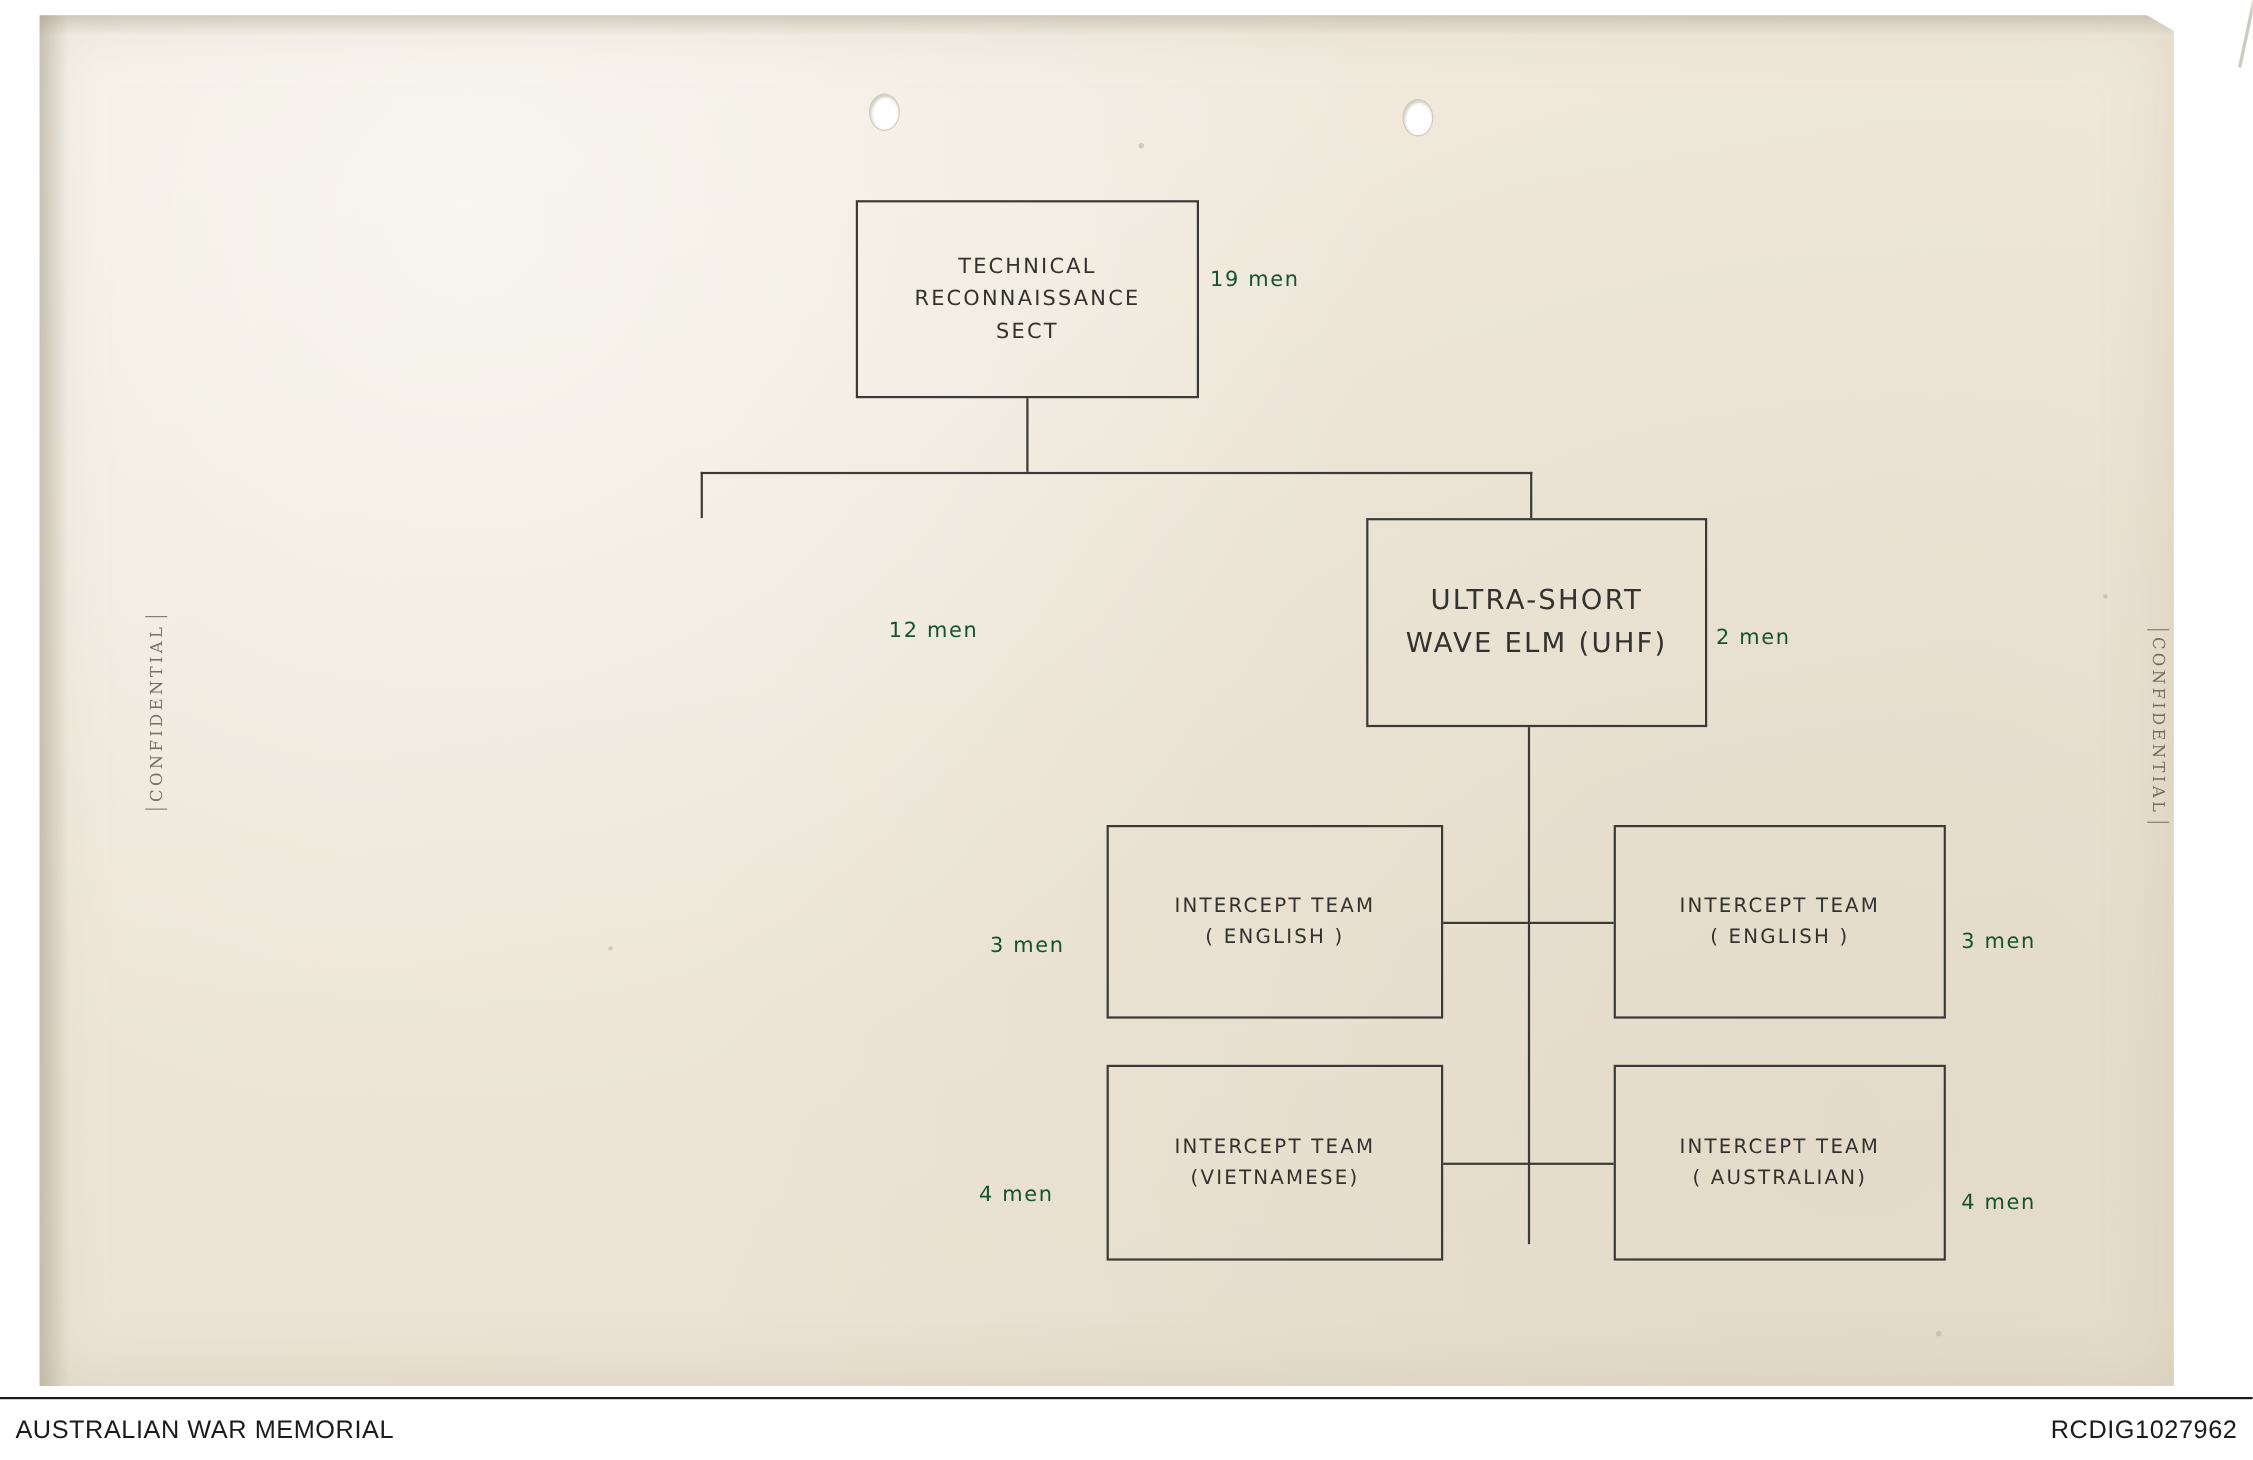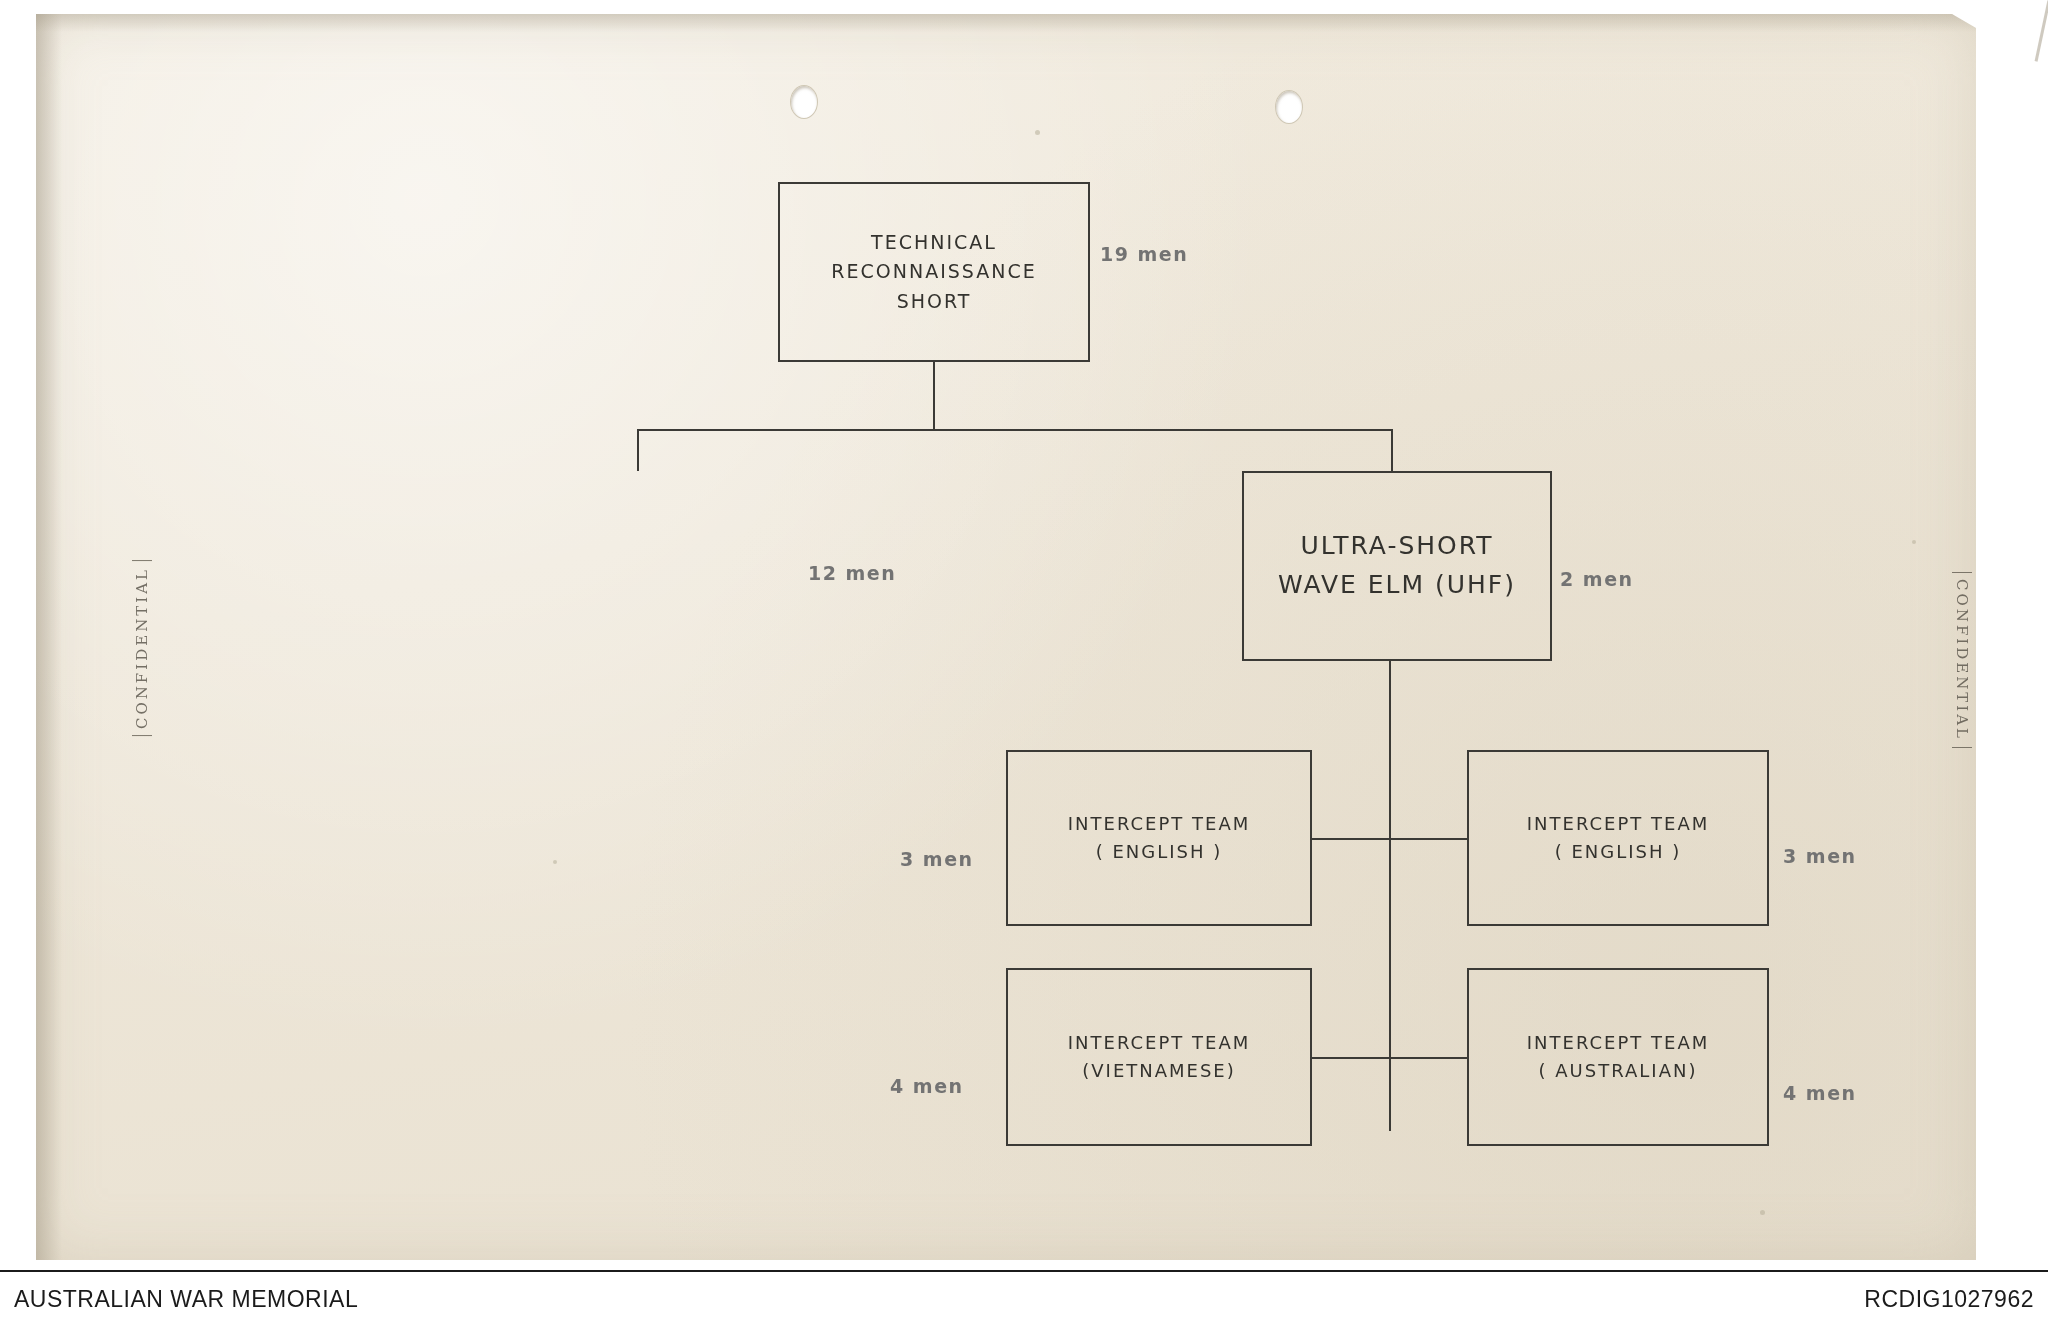--- a/index.html
+++ b/index.html
@@ -182,26 +182,25 @@
     font-size: 18px;
   }
   #node-it-vn-2 {
     left: 1467px; top: 968px; width: 302px; height: 178px;
     font-size: 18px;
   }
 
   
   .annotation {
     position: absolute;
-    color: #737373;
+    color: #14532d;
     font-family: "DejaVu Sans", sans-serif;
     font-size: 19px;
     letter-spacing: 1.5px;
     white-space: nowrap;
-    font-weight: bold;
   }
   #ann-tech { left: 1100px; top: 243px; }
   #ann-sw   { left: 808px;  top: 562px; }
   #ann-usw  { left: 1560px; top: 568px; }
   #ann-it-en-1 { left: 900px;  top: 848px; }
   #ann-it-en-2 { left: 1783px; top: 845px; }
   #ann-it-vn-1 { left: 890px;  top: 1075px; }
   #ann-it-vn-2 { left: 1783px; top: 1082px; }
 
   
@@ -261,21 +260,21 @@
     <div class="conn v" style="left:637px; top:429px; height:42px;"></div>
     <div class="conn v" style="left:1391px; top:429px; height:42px;"></div>
 
     <div class="conn v" style="left:1389px; top:661px; height:470px;"></div>
     <div class="conn h" style="left:1312px; top:838px; width:155px;"></div>
     <div class="conn h" style="left:1312px; top:1057px; width:155px;"></div>
 
     <div class="node" id="node-tech">
       <span class="line1">TECHNICAL</span>
       <span class="line2">RECONNAISSANCE</span>
-      <span class="line3">SHORT</span>
+      <span class="line3">SECT</span>
     </div>
     <div class="annotation" id="ann-tech">19 men</div>
 
     <div class="annotation" id="ann-sw">12 men</div>
 
     <div class="node" id="node-usw">
       <span class="line1">ULTRA-SHORT</span>
       <span class="line2">WAVE ELM (UHF)</span>
     </div>
     <div class="annotation" id="ann-usw">2 men</div>

